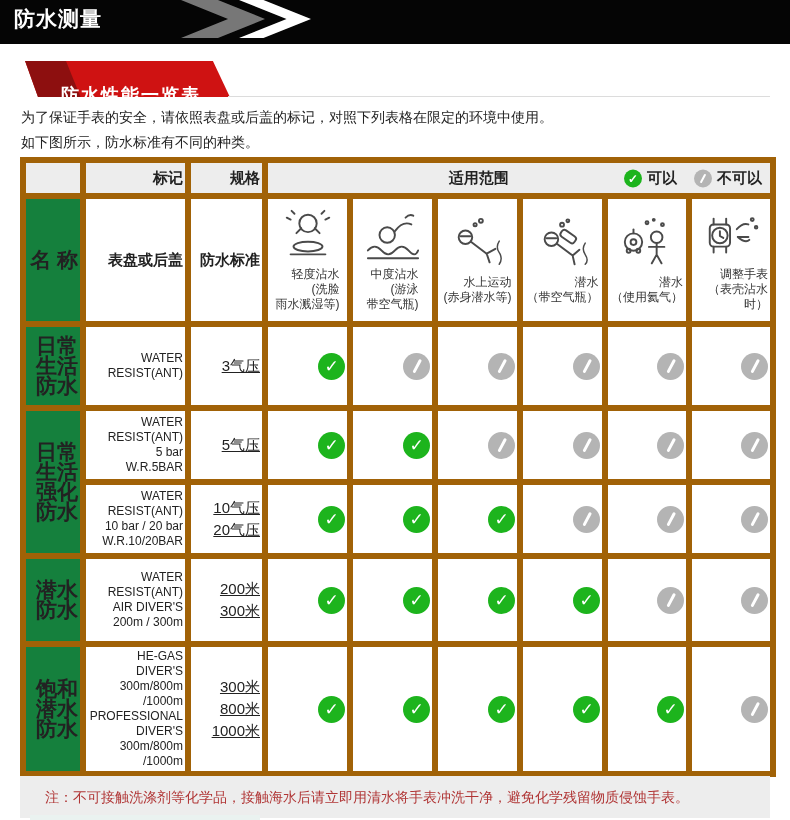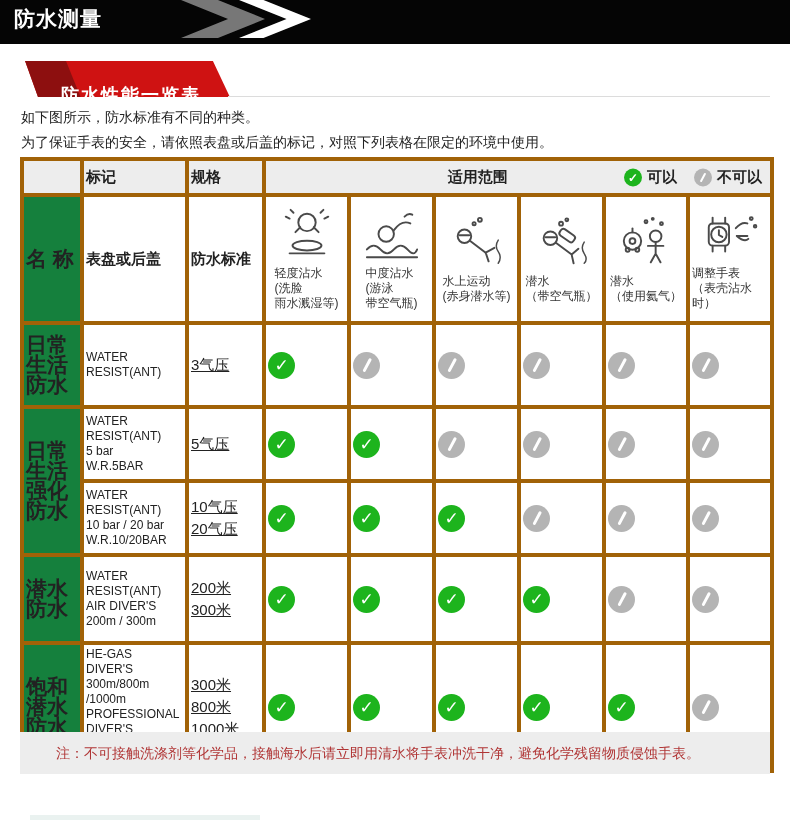--- a/index.html
+++ b/index.html
@@ -41,21 +41,21 @@
   }
   .banner-rule { position:absolute; left:228px; top:96px; width:542px; height:1px; background:#dcdcdc; }
 
   
   .intro { position:absolute; left:21px; top:105px; font-size:14px; color:#222; line-height:25px; }
 
   
   .wp-table-wrap { position:absolute; left:20px; top:157px; width:750px; }
   table.wp { border-collapse:collapse; table-layout:fixed; width:750px; }
   table.wp th, table.wp td {
-    border:4px solid #a16207; text-align:left; vertical-align:middle;
+    border:6px solid #a16207; text-align:right; vertical-align:middle;
     color:#222; padding:2px;
   }
   tr.rh1 { height:36px; }  tr.rh2 { height:128px; }
   tr.r1 { height:84px; }   tr.r2 { height:74px; }
   tr.r3 { height:74px; }   tr.r4 { height:88px; }  tr.r5 { height:121px; }
 
   tr.rh1 th { background:#ededed; font-size:15px; font-weight:bold; }
   th.scope-th { position:relative; }
   .scope-title { position:absolute; left:42%; top:50%; transform:translate(-50%,-50%); white-space:nowrap; }
   .legend {
@@ -80,23 +80,23 @@
   .mark-yes { background:#1db41d; }
   .mark-yes::after { content:"✓"; color:#fff; font-size:17px; font-weight:bold; line-height:1; }
   .mark-sm.mark-yes::after { font-size:12px; }
   .mark-no { background:#b4b4b4; }
   .mark-no::after { content:""; position:absolute; left:50%; top:50%; width:2.5px; height:15px;
                     background:#fff; border-radius:2px; transform:translate(-50%,-50%) rotate(28deg); }
   .mark-sm.mark-no::after { height:10px; width:2px; }
 
   
   .note-bar {
-    position:absolute; left:20px; top:732px; width:750px; height:42px;
+    position:absolute; left:20px; top:776px; width:750px; height:42px;
     background:#ededed; color:#b03535; font-size:14px; line-height:42px;
-    padding-left:36px; white-space:nowrap;
+    padding-left:25px; white-space:nowrap;
   }
 
   .next-section-sliver { position:absolute; left:30px; top:815px; width:230px; height:5px; background:#eaf2f0; }
 
   svg.pict { stroke:#4a4a4a; fill:none; stroke-width:2; stroke-linecap:round; stroke-linejoin:round; }
 </style>
 </head>
 <body>
 
 <div class="page">
@@ -107,22 +107,22 @@
     <div class="chevron chevron-white"></div>
   </div>
 
   <div class="section-banner">
     <div class="fold"></div>
     <div class="section-banner-title">防水性能一览表</div>
   </div>
   <div class="banner-rule"></div>
 
   <div class="intro">
+    <div>为了保证手表的安全，请依照表盘或后盖的标记，对照下列表格在限定的环境中使用。</div>
     <div>如下图所示，防水标准有不同的种类。</div>
-    <div>为了保证手表的安全，请依照表盘或后盖的标记，对照下列表格在限定的环境中使用。</div>
   </div>
 
   <div class="wp-table-wrap">
     <table class="wp">
       <colgroup>
         <col style="width:60px">
           <col style="width:105px">
           <col style="width:77px">
         <col style="width:85px">
           <col style="width:85px">

